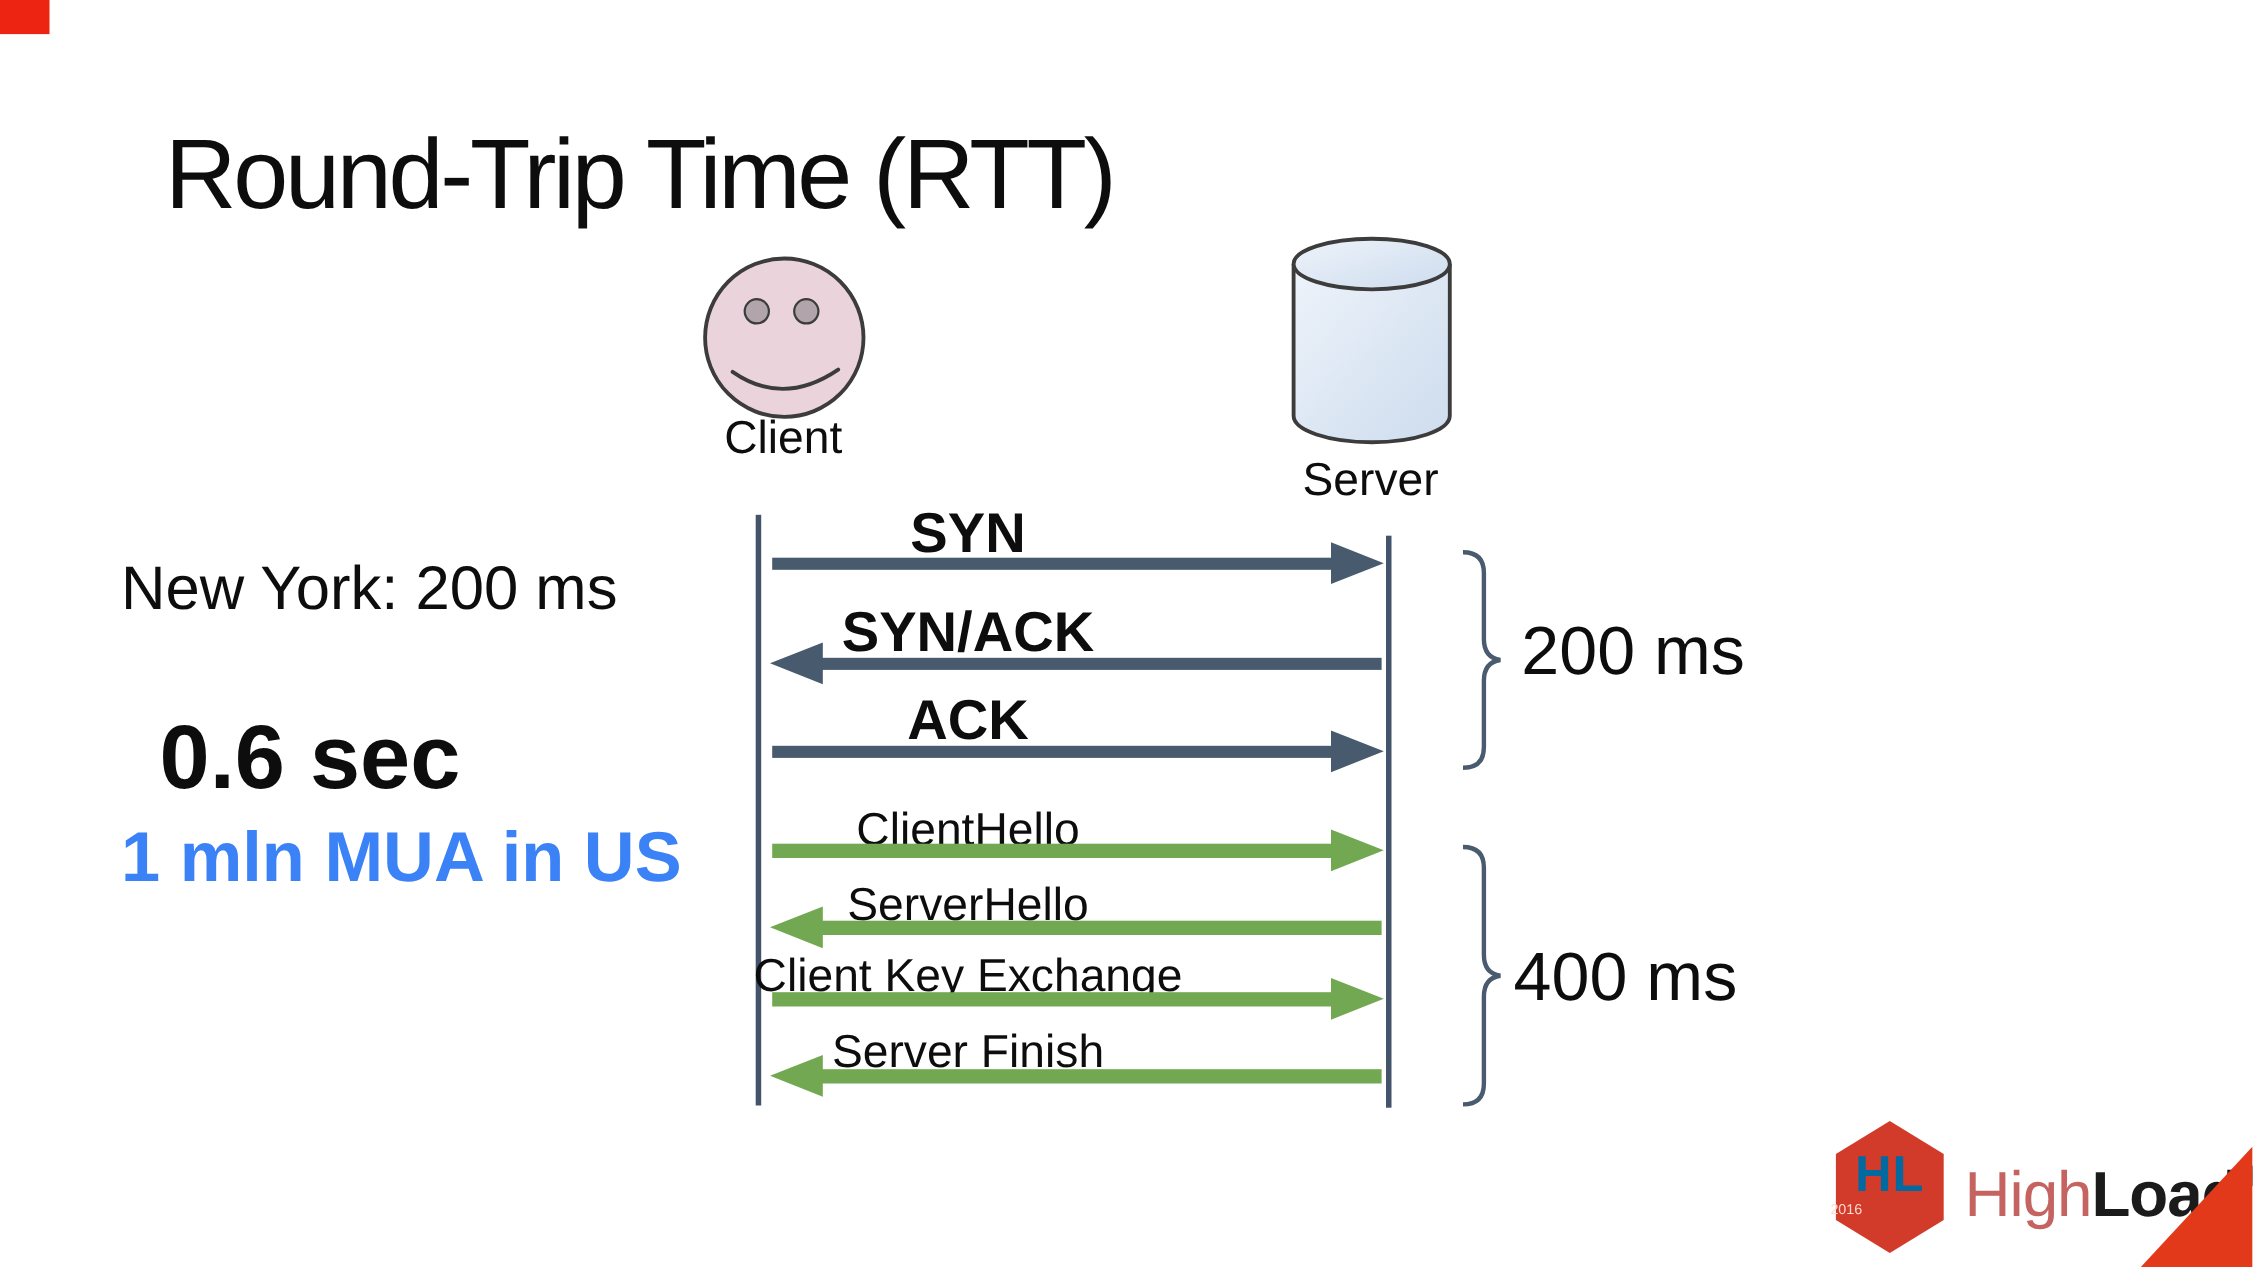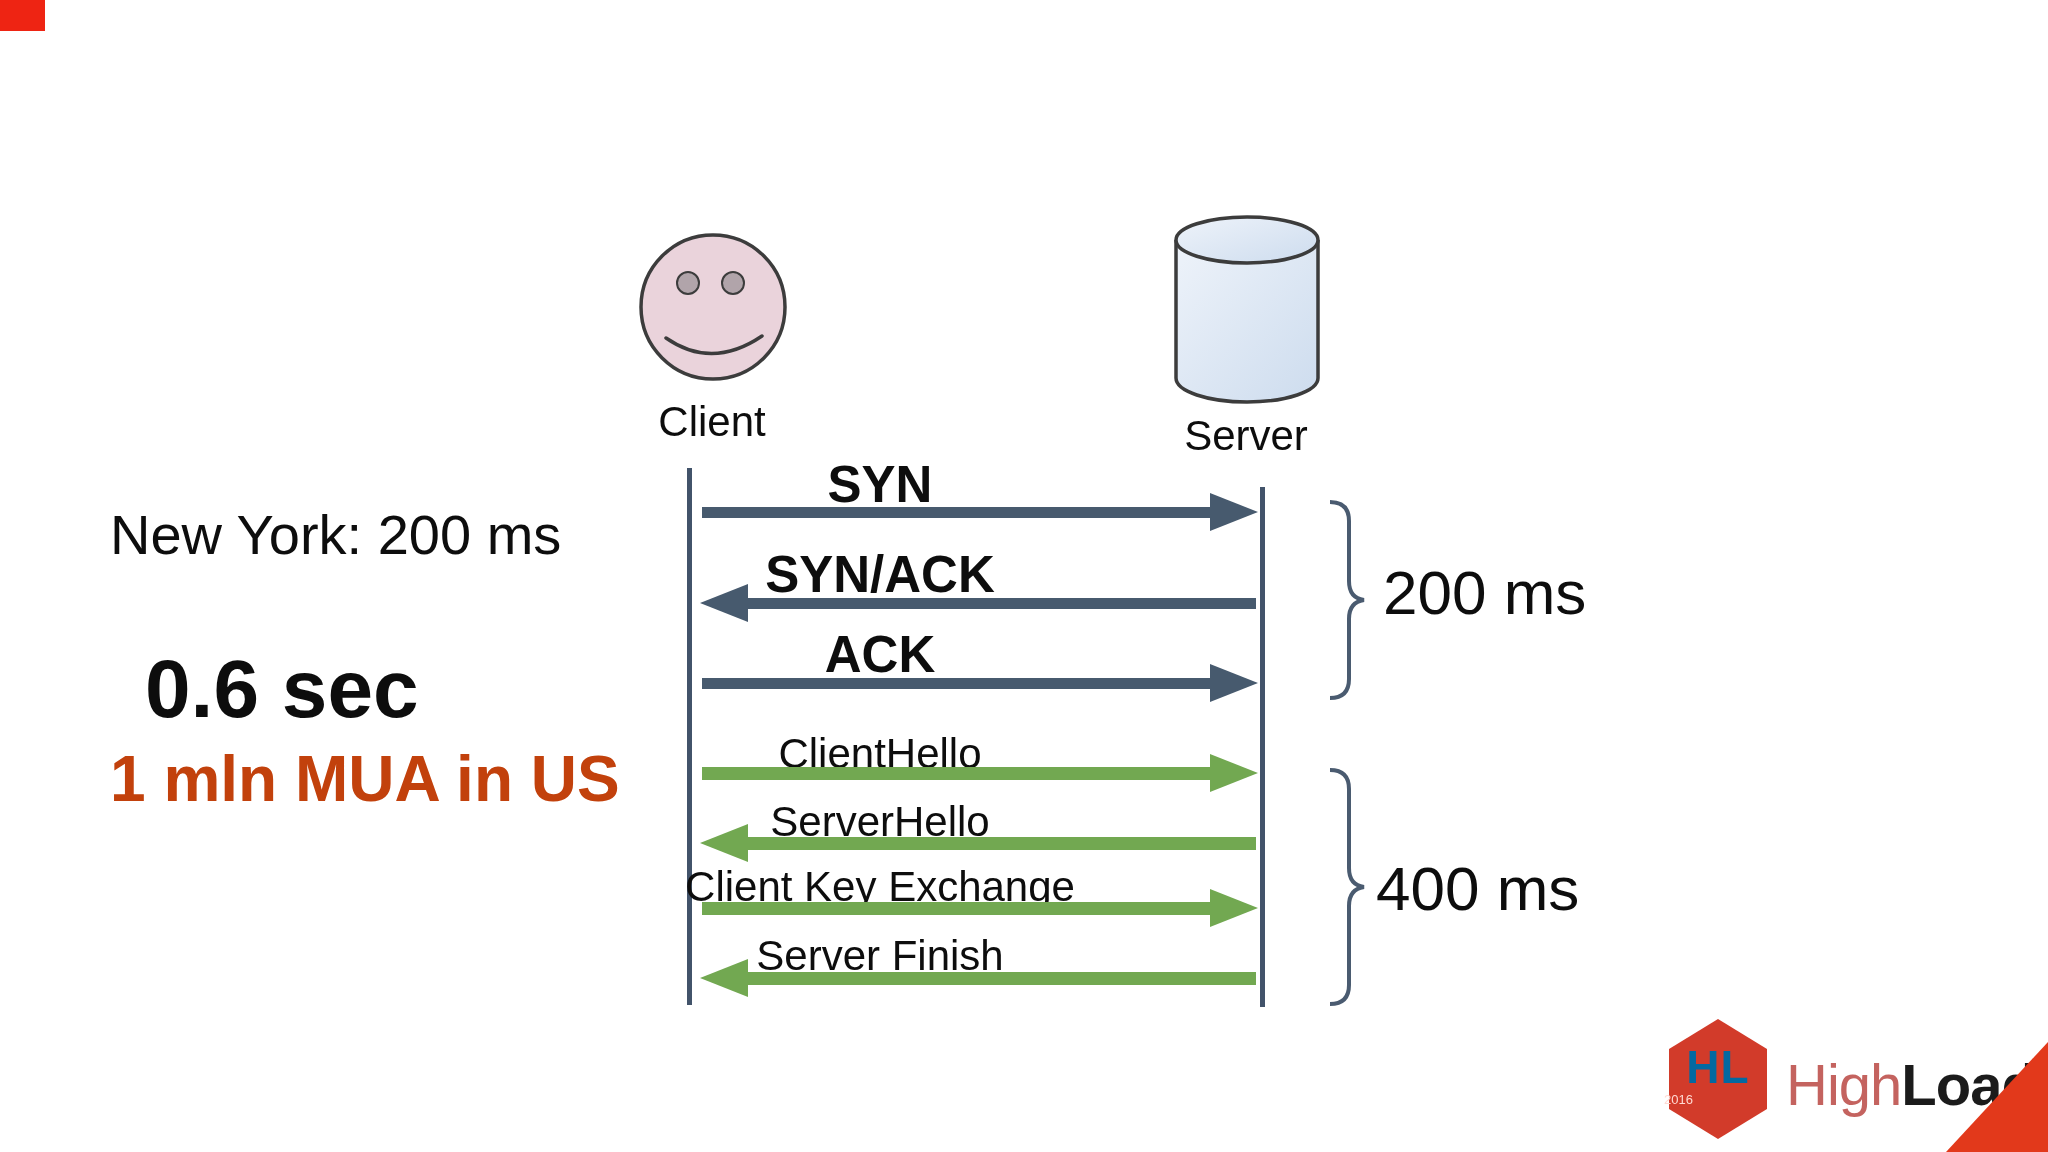--- a/index.html
+++ b/index.html
@@ -9,27 +9,27 @@
 
   
   #corner-top-left{left:0;top:0;width:45px;height:31px;background:#ee2413;}
   #corner-bottom-right{left:1946px;top:1042px;width:102px;height:110px;background:#e2391b;
         -webkit-clip-path:polygon(100% 0,100% 100%,0 100%);clip-path:polygon(100% 0,100% 100%,0 100%);}
 
   
   #title{left:150px;top:110px;font-size:90px;line-height:1.1;letter-spacing:-3px;color:#0d0d0d;white-space:nowrap;}
   #note-latency{left:110px;top:502px;font-size:56px;white-space:nowrap;}
   #note-total{left:145px;top:642px;font-size:82px;font-weight:bold;white-space:nowrap;}
-  #note-audience{left:110px;top:742px;font-size:64px;font-weight:bold;color:#c2410c;white-space:nowrap;}
+  #note-audience{left:110px;top:742px;font-size:64px;font-weight:bold;color:#3b82f6;white-space:nowrap;}
 
   
   #client-figure{left:636px;top:230px;}
   #server-figure{left:1172px;top:214px;}
   .actor-label{font-size:42px;text-align:center;width:220px;}
-  #client-label{left:602px;top:398px;}
+  #client-label{left:602px;top:374px;}
   #server-label{left:1136px;top:412px;}
 
   
   .lifeline{width:5px;background:#42536a;}
   #lifeline-client{left:687px;top:468px;height:537px;}
   #lifeline-server{left:1260px;top:487px;height:520px;}
 
   
   .mlabel{left:590px;width:580px;text-align:center;font-size:42px;white-space:nowrap;}
   .mlabel.bold{font-weight:bold;font-size:51px;}
@@ -61,20 +61,21 @@
   #logo-word-load{color:#1b1b1b;font-weight:bold;}
   #logo-word-plus{color:#4a4a4a;font-size:36px;vertical-align:24px;font-weight:bold;margin-left:3px;}
 </style>
 </head>
 <body>
 
 <div class="slide">
 
   <div class="abs" id="corner-top-left"></div>
 
+  <div class="abs" id="title">Round-Trip Time (RTT)</div>
 
   <div class="abs" id="note-latency">New York: 200 ms</div>
   <div class="abs" id="note-total">0.6 sec</div>
   <div class="abs" id="note-audience">1 mln MUA in US</div>
 
   <svg class="abs" id="client-figure" width="154" height="154" viewBox="0 0 154 154">
     <circle cx="77" cy="77" r="72" fill="#ead3db" stroke="#3c3c3c" stroke-width="3.5"></circle>
     <circle cx="52" cy="53" r="11" fill="#b1a4aa" stroke="#3c3c3c" stroke-width="2"></circle>
     <circle cx="97" cy="53" r="11" fill="#b1a4aa" stroke="#3c3c3c" stroke-width="2"></circle>
     <path d="M 30 108 Q 76 140 126 106" fill="none" stroke="#3c3c3c" stroke-width="3.5" stroke-linecap="round"></path>

